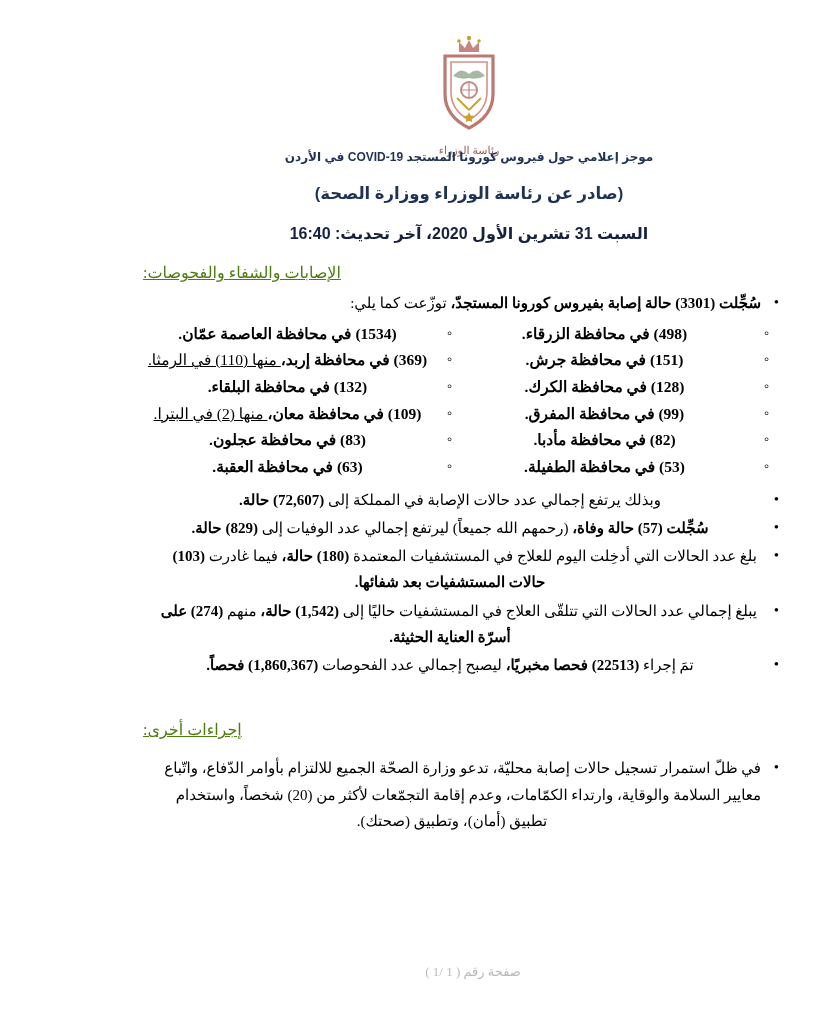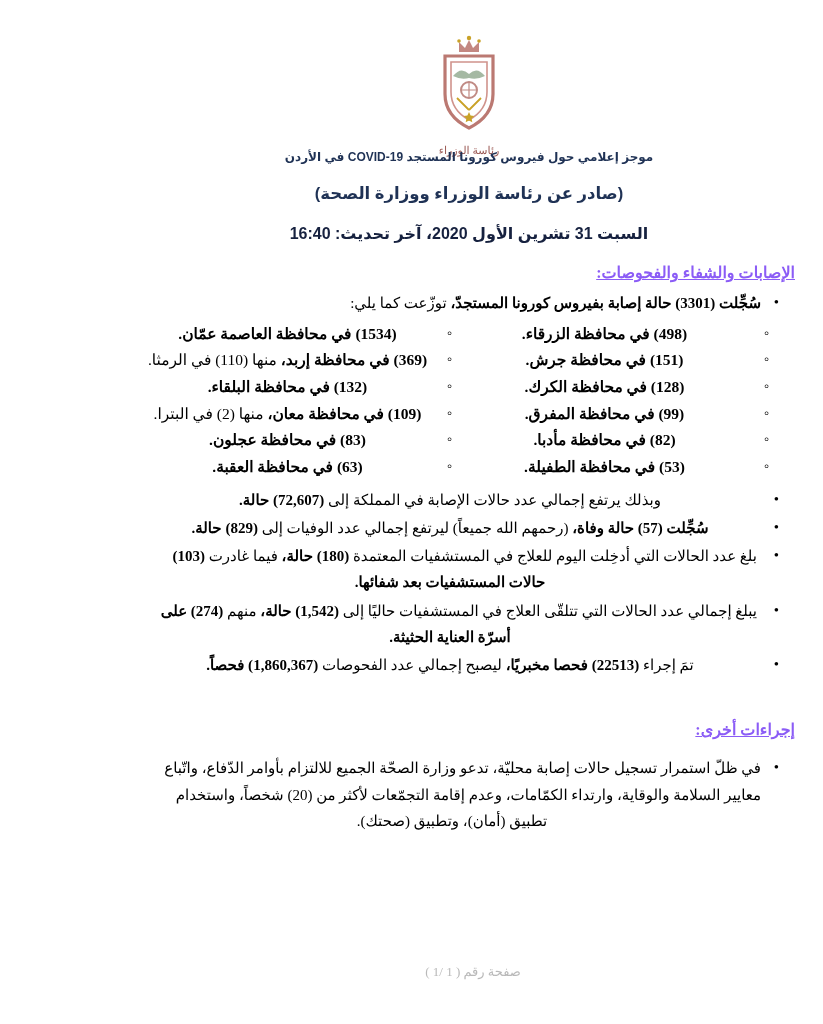--- a/index.html
+++ b/index.html
@@ -54,25 +54,25 @@
   .doc-subtitle { font-size: 16.5px; margin: 12px 0 0 0; }
   .doc-date {
     font-size: 16px;
     margin: 14px 0 0 0;
     color: #16213f;
   }
 
   
   .section-heading {
     font-family: "Liberation Serif", "DejaVu Serif", serif;
-    font-weight: bold;
+    font-weight: normal;
     font-size: 16px;
-    color: #8b5cf6;
+    color: #4d7c0f;
     text-decoration: underline;
-    text-align: right;
+    text-align: left;
     margin: 16px 0 8px 0;
   }
   .section-heading.other {
     margin-top: 42px;
     margin-bottom: 16px;
   }
 
   
   ul.lvl1 {
     list-style: none;
@@ -127,21 +127,21 @@
     white-space: nowrap;
   }
   .gov-item::before {
     content: "\25E6";
     position: absolute;
     right: 2px;
     top: 0;
     font-size: 15px;
     line-height: 1.72;
   }
-  .gov-item .tail { font-weight: normal; }
+  .gov-item .tail { font-weight: normal; text-decoration: underline; }
 
   
   .proc-list > li {
     text-align: justify;
     text-align-last: center;
     line-height: 1.95;
     font-size: 15.5px;
   }
 
   

